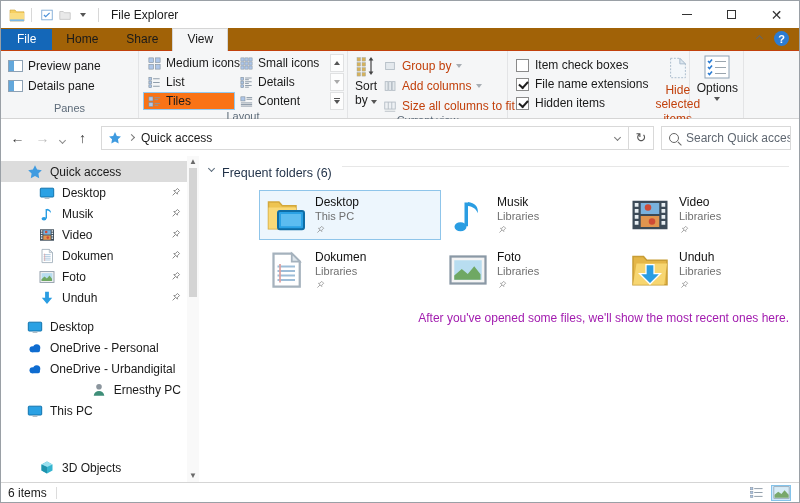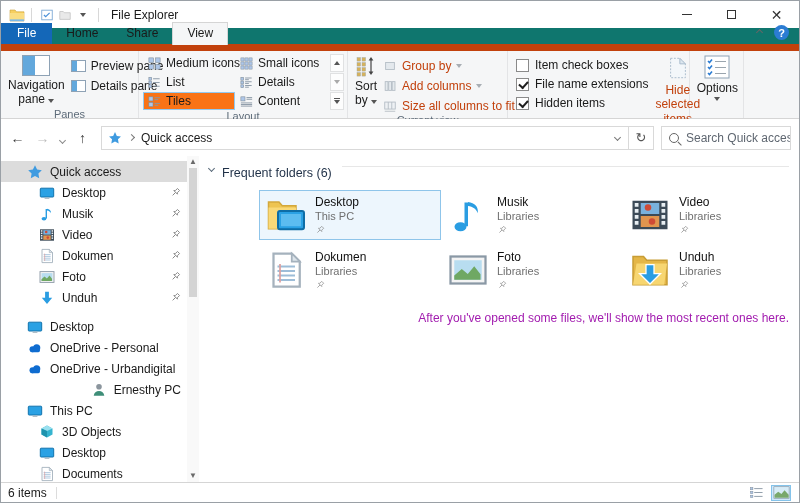--- a/index.html
+++ b/index.html
@@ -14,21 +14,21 @@
   .qat-btn { width: 18px; height: 18px; display: flex; align-items: center; justify-content: center; }
   .caret { display: inline-block; width: 0; height: 0; border-left: 3px solid transparent; border-right: 3px solid transparent; border-top: 4px solid #555; }
   .title-text { margin-left: 6px; color: #1a1a1a; }
   .win-controls { margin-left: auto; display: flex; height: 100%; }
   .win-btn { width: 45px; display: flex; align-items: center; justify-content: center; color: #1a1a1a; }
   .min-glyph { width: 10px; height: 1px; background: #333; display: inline-block; }
   .max-glyph { width: 9px; height: 9px; border: 1px solid #333; display: inline-block; }
   .close-glyph { font-size: 14px; color: #333; }
 
   
-  .tabrow { height: 23px; flex: 0 0 auto; display: flex; align-items: flex-end; background: #0f766e; border-bottom: 7px solid #c2410c; }
+  .tabrow { height: 23px; flex: 0 0 auto; display: flex; align-items: flex-end; background: #a16207; border-bottom: 1px solid #c2410c; }
   .tab { padding: 3px 14px 4px 14px; }
   .tab-file { background: #1467b8; color: #fff; padding: 3px 16px 4px 16px; margin-left: 0; }
   .tab.active { background: #f5f6f7; border: 1px solid #d5d5d5; border-bottom: none; margin-bottom: -1px; padding-bottom: 5px; }
   .tabrow-right { margin-left: auto; display: flex; align-items: center; gap: 12px; padding: 0 10px 4px 0; }
   .chev { display: inline-block; width: 5px; height: 5px; border-right: 1px solid currentColor; border-bottom: 1px solid currentColor; }
   .chev.down { transform: rotate(45deg); }
   .chev.up { transform: rotate(-135deg); }
   .chev.right { transform: rotate(-45deg); }
   .collapse-chev { color: #666; }
   .help-btn { width: 15px; height: 15px; border-radius: 50%; background: #2b7cd3; color: #fff; font-size: 11px; font-weight: bold; display: flex; align-items: center; justify-content: center; }
@@ -166,24 +166,20 @@
     <span class="tabrow-right">
       <span class="chev up collapse-chev"></span>
       <span class="help-btn">?</span>
     </span>
   </div>
 
   <div class="ribbon">
 
     <div class="rgroup" style="width:138px">
       <div class="rbody">
-        <div class="bigbtn" style="width:68px">
-          <span class="ic-navpane"></span>
-          <span class="lblwrap"><span>Navigation pane</span> <span class="caret"></span></span>
-        </div>
         <div class="smallcol">
           <div class="smallbtn">
             <span class="ic-pane-sm"></span>
             <span>Preview pane</span>
           </div>
           <div class="smallbtn">
             <span class="ic-pane-sm"></span>
             <span>Details pane</span>
           </div>
         </div>
@@ -623,21 +619,21 @@
         <div class="sb-item" style="padding-left: 26px;">
     <span class="ic">
             <svg viewBox="0 0 16 16">
               <rect x="1.3" y="3.2" width="13.4" height="8.8" rx="0.8" fill="#2aa1e4" stroke="#1173ad"></rect>
               <rect x="5.6" y="12.6" width="4.8" height="1.3" fill="#aab8c2"></rect>
             </svg>
           </span>
     <span class="lbl">This PC</span>
 
   </div>
-        <div class="sb-item" style="padding-left: 38px;">
+        <div class="sb-item" style="padding-left: 38px; margin-top: 36px;">
     <span class="ic">
             <svg viewBox="0 0 16 16">
               <path d="M8 1.6l5.5 2.8v6.2L8 13.4 2.5 10.6V4.4z" fill="#35b4cf"></path>
               <path d="M8 1.6l5.5 2.8L8 7.1 2.5 4.4z" fill="#9ae0ef"></path>
               <path d="M8 7.1v6.3l-5.5-2.8V4.4z" fill="#1f93ad"></path>
             </svg>
           </span>
     <span class="lbl">3D Objects</span>
 
   </div>

